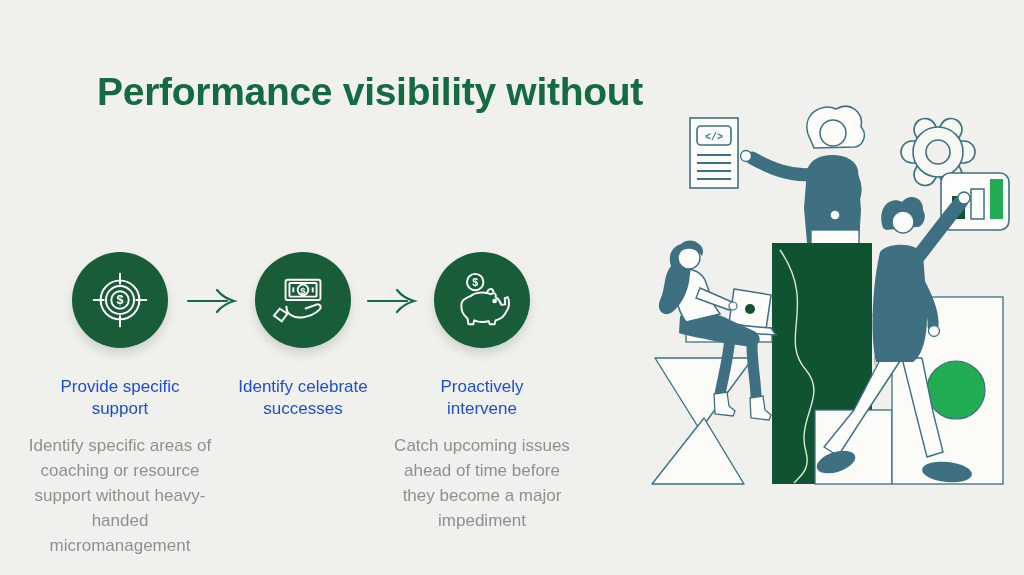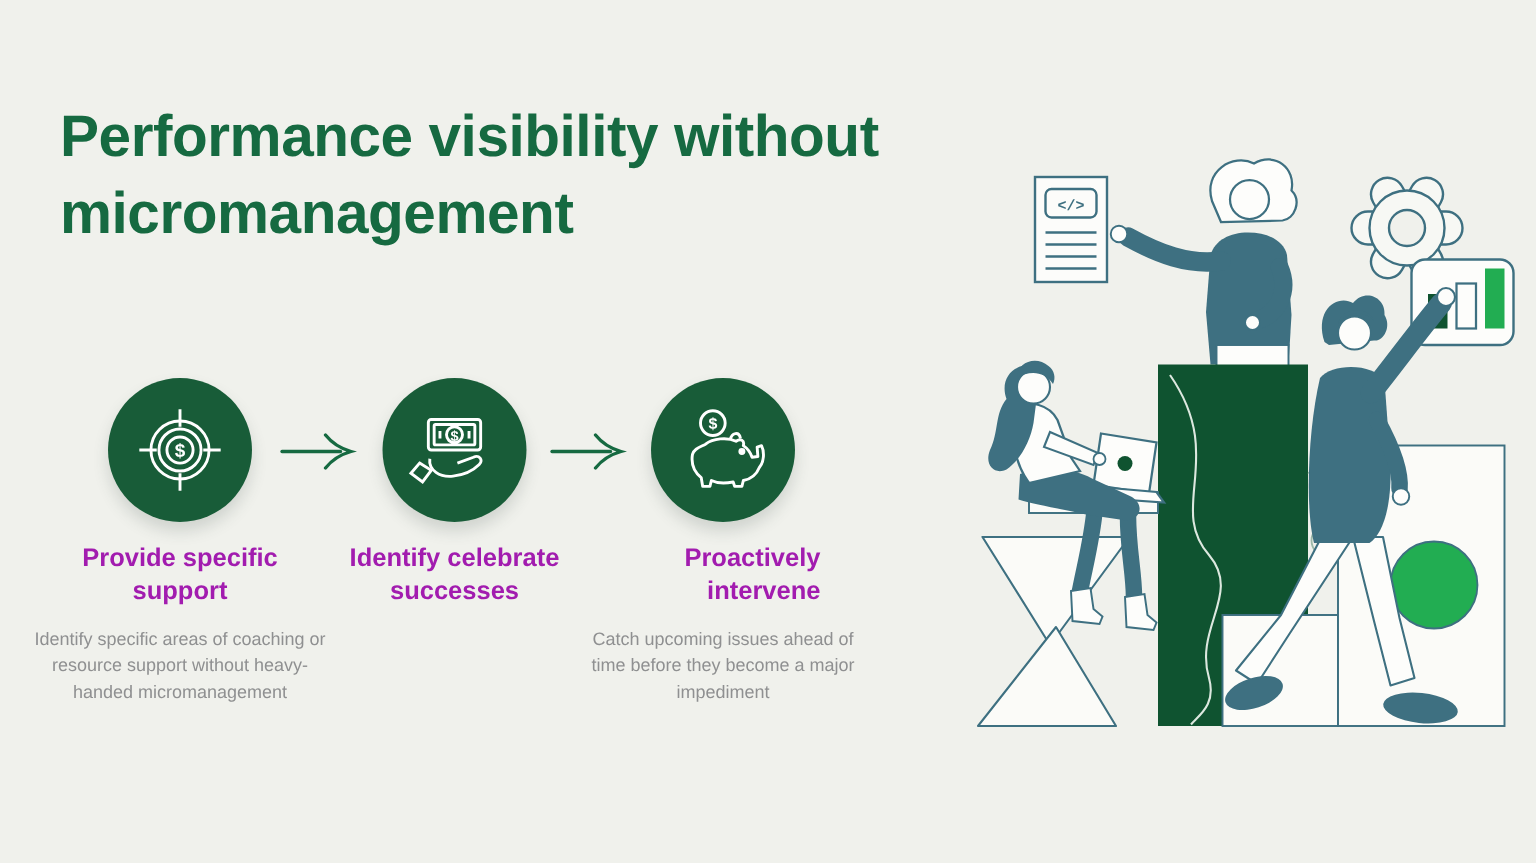--- a/index.html
+++ b/index.html
@@ -5,58 +5,58 @@
   * { margin:0; padding:0; box-sizing:border-box; }
   html,body { width:1024px; height:575px; overflow:hidden; }
   body {
     position:relative;
     background:#f0f1ec;
     font-family:"Liberation Sans", sans-serif;
   }
   .title {
     position:absolute; left:40px; top:66px; width:660px;
     font-size:39px; font-weight:bold; line-height:1.32;
-    color:#166a41; letter-spacing:-0.3px;
+    color:#166a41; letter-spacing:-0.3px;text-align:center;
   }
   .steps { position:absolute; left:0; top:0; width:640px; height:575px; }
   .step { position:absolute; top:252px; text-align:center; }
   .step-1 { left:18px;  width:204px; }
   .step-2 { left:215px; width:176px; }
   .step-3 { left:390px; width:184px; }
   .badge {
     width:96px; height:96px; border-radius:50%;
     background:#185c38; margin:0 auto;
     display:flex; align-items:center; justify-content:center;
     box-shadow:0 6px 10px rgba(60,80,70,0.18);
   }
   .badge svg { display:block; }
   .step h2 {
-    margin:13px auto 0 auto; font-size:17px; font-weight:bold;
-    line-height:1.28; color:#a21caf;
+    margin:28px auto 0 auto; font-size:17px; font-weight:normal;
+    line-height:1.28; color:#1d4ed8;
   }
   .step-1 h2 { max-width:170px; }
   .step-2 h2 { max-width:176px; }
-  .step-3 h2 { max-width:130px;text-align:right; }
+  .step-3 h2 { max-width:130px; }
   .step p {
-    margin:13px auto 0 auto; font-size:12px; line-height:1.48;
+    margin:13px auto 0 auto; font-size:17px; line-height:1.48;
     color:#8f9091;
   }
   .step-1 p { max-width:200px; }
   .step-2 p { max-width:162px; }
   .step-3 p { max-width:176px; }
   .arrow { position:absolute; top:288px; width:52px; height:26px; }
   .arrow-1 { left:186px; }
   .arrow-2 { left:366px; }
   .illustration { position:absolute; left:630px; top:100px; width:394px; height:395px; }
 </style>
 </head>
 <body>
 
 <h1 class="title"><span>Performance visibility without</span><br>
-<span>micromanagement</span></h1>
+</h1>
 
 <div class="steps">
 
   <div class="step step-1">
     <div class="badge">
       <svg width="62" height="62" viewBox="0 0 64 64" fill="none" stroke="#ffffff" stroke-width="2">
         <circle cx="32" cy="32" r="20"></circle>
         <circle cx="32" cy="32" r="14.5"></circle>
         <circle cx="32" cy="32" r="9"></circle>
         <line x1="32" y1="4" x2="32" y2="16"></line>

